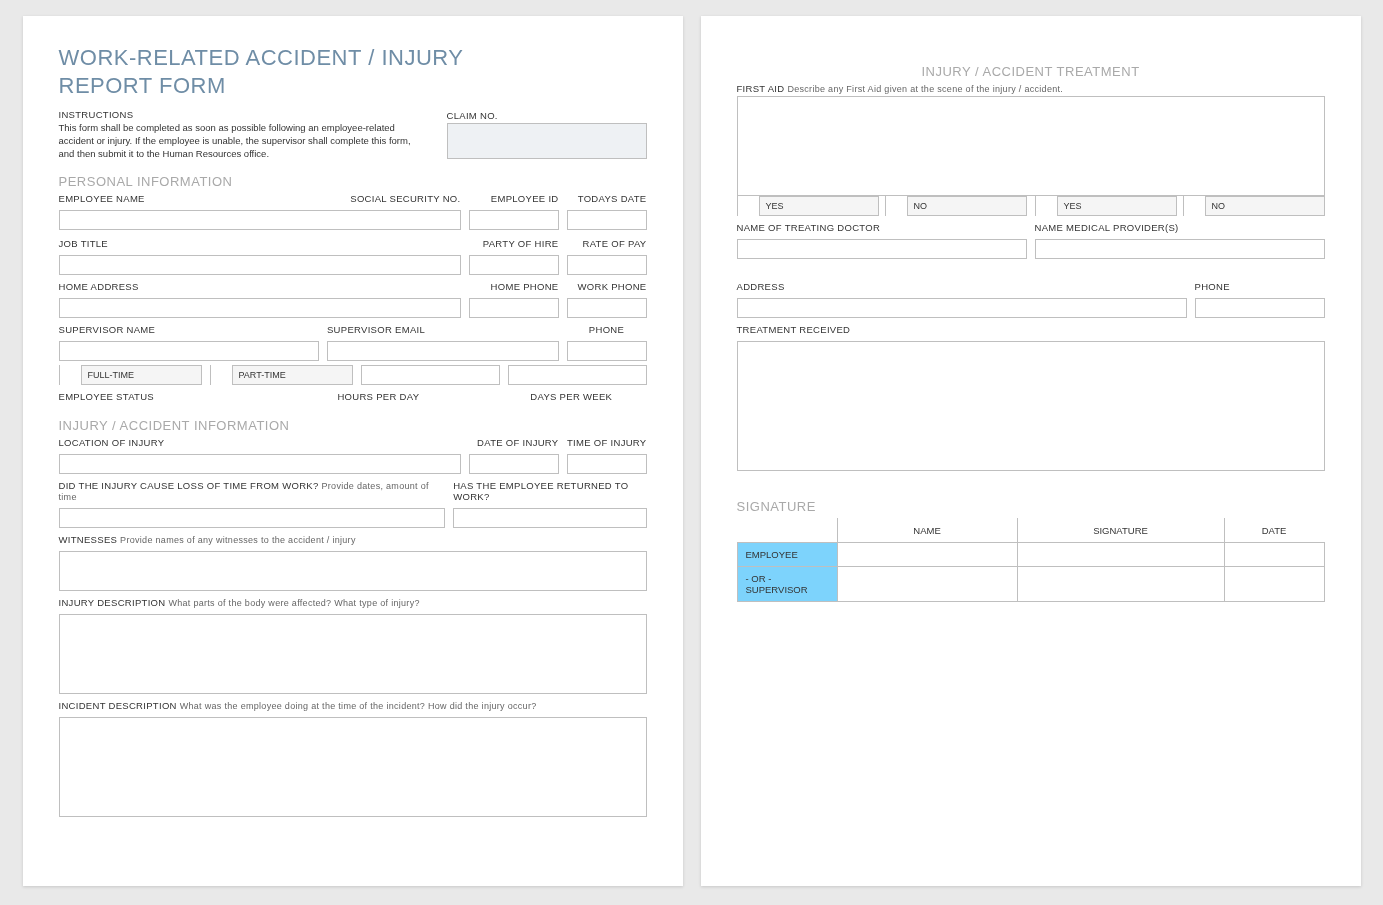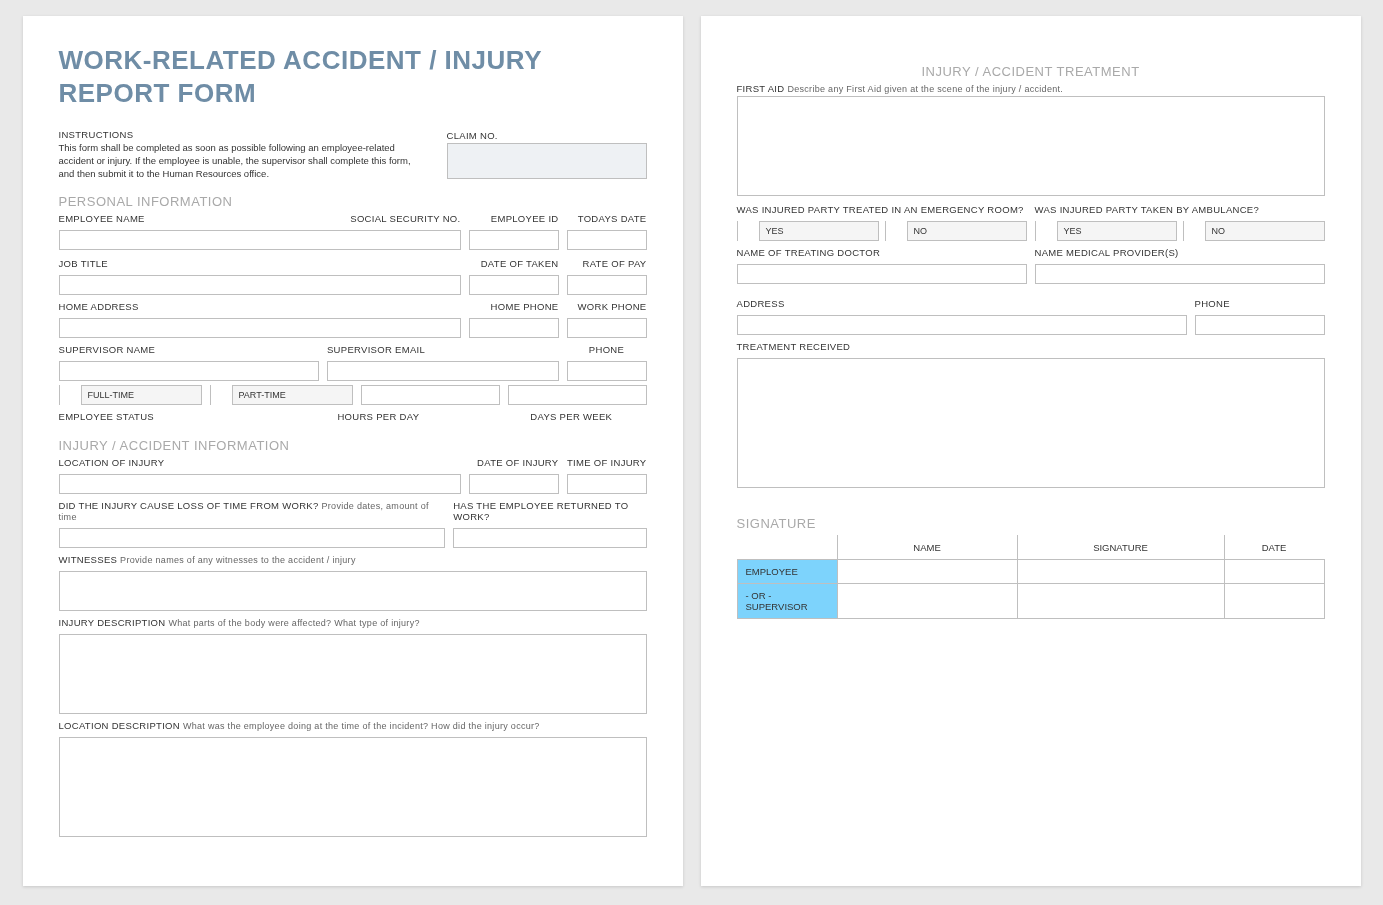--- a/index.html
+++ b/index.html
@@ -14,26 +14,26 @@
     justify-content: center;
   }
   .page {
     background: #fff;
     width: 660px;
     min-height: 870px;
     padding: 28px 36px 36px 36px;
     box-shadow: 0 1px 3px rgba(0,0,0,.15);
   }
   h1.title {
-    font-size: 26px;
-    font-weight: 700;
+    font-size: 22px;
+    font-weight: 400;
     color: #6f8da6;
     letter-spacing: .5px;
     line-height: 1.25;
-    margin-bottom: 20px;
+    margin-bottom: 10px;
   }
   h2.section {
     font-size: 13px;
     font-weight: 400;
     color: #a9a9a9;
     letter-spacing: .5px;
     margin: 14px 0 4px 0;
   }
   .label {
     font-size: 9.5px;
@@ -140,21 +140,21 @@
     <div class="input" style="flex:3.2;"></div>
     <div class="input" style="width:90px;"></div>
     <div class="input" style="width:80px;"></div>
   </div>
 
   <div class="row" style="margin-top:8px;">
     <div class="col" style="flex:3.2;">
         <span class="label">JOB TITLE</span>
       </div>
     <div class="col" style="width:90px; align-items:flex-end;">
-        <span class="label">DATE OF TAKEN</span>
+        <span class="label">PARTY OF HIRE</span>
       </div>
     <div class="col" style="width:80px; align-items:flex-end;">
         <span class="label">RATE OF PAY</span>
       </div>
   </div>
   <div class="row">
     <div class="input" style="flex:3.2;"></div>
     <div class="input" style="width:90px;"></div>
     <div class="input" style="width:80px;"></div>
   </div>
@@ -263,46 +263,38 @@
   <div class="row" style="margin-top:6px;">
     <span class="label">
       <span>INJURY DESCRIPTION</span>
       <span class="hint">What parts of the body were affected?  What type of injury?</span>
     </span>
   </div>
   <div class="input tall"></div>
 
   <div class="row" style="margin-top:6px;">
     <span class="label">
-      <span>LOCATION DESCRIPTION</span>
+      <span>INCIDENT DESCRIPTION</span>
       <span class="hint">What was the employee doing at the time of the incident?  How did the injury occur?</span>
     </span>
   </div>
   <div class="input tall2"></div>
 
 </div>
 
 <div class="page">
 
   <h2 class="section" style="margin-top:20px;text-align:center;">INJURY / ACCIDENT TREATMENT</h2>
 
   <span class="label">
     <span>FIRST AID</span>
     <span class="hint">Describe any First Aid given at the scene of the injury / accident.</span>
   </span>
   <div class="input tall2"></div>
 
-  <div class="row" style="margin-top:8px;">
-    <div class="col" style="flex:1;">
-        <span class="label">WAS INJURED PARTY TREATED IN AN EMERGENCY ROOM?</span>
-      </div>
-    <div class="col" style="flex:1;">
-        <span class="label">WAS INJURED PARTY TAKEN BY AMBULANCE?</span>
-      </div>
-  </div>
   <div class="row">
     <div style="flex:1; display:flex; gap:6px;">
       <div class="opt">
           <div class="check"></div>
           <span>YES</span>
         </div>
       <div class="opt">
           <div class="check"></div>
           <span>NO</span>
         </div>
@@ -325,21 +317,21 @@
       </div>
     <div class="col" style="flex:1;">
         <span class="label">NAME MEDICAL PROVIDER(S)</span>
       </div>
   </div>
   <div class="row">
     <div class="input" style="flex:1;"></div>
     <div class="input" style="flex:1;"></div>
   </div>
 
-  <div class="row" style="margin-top:14px;">
+  <div class="row" style="margin-top:22px;">
     <div class="col" style="flex:3;">
         <span class="label">ADDRESS</span>
       </div>
     <div class="col" style="width:130px;">
         <span class="label">PHONE</span>
       </div>
   </div>
   <div class="row">
     <div class="input" style="flex:3;"></div>
     <div class="input" style="width:130px;"></div>

